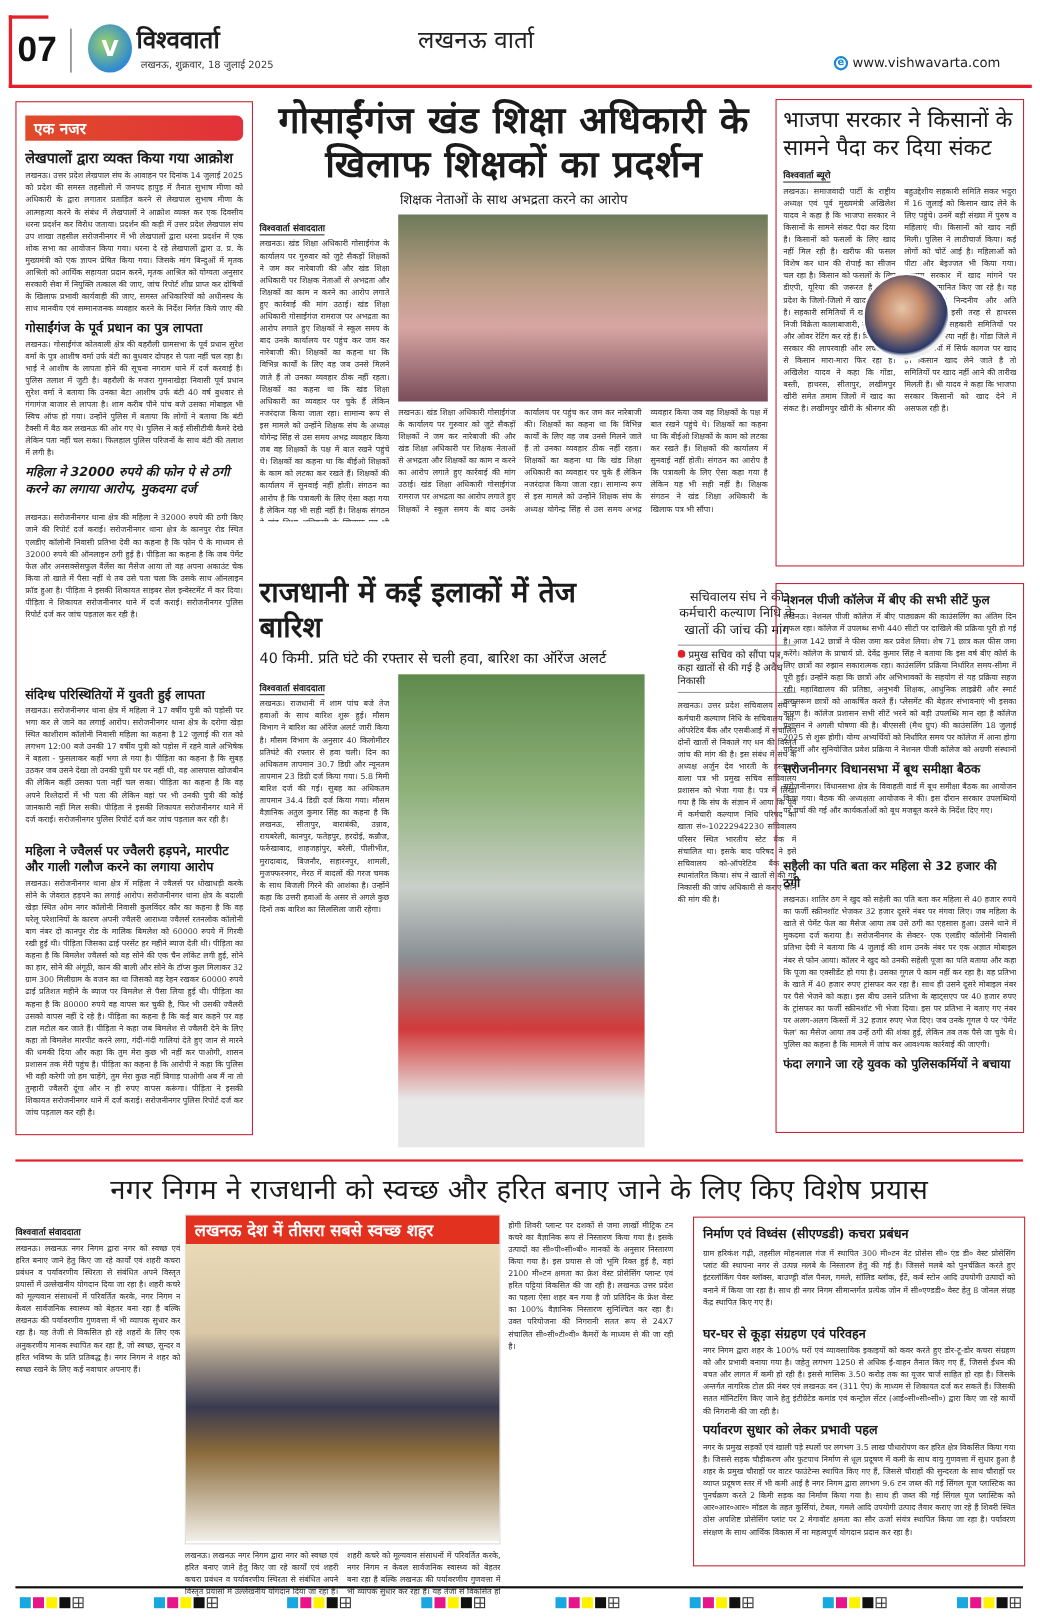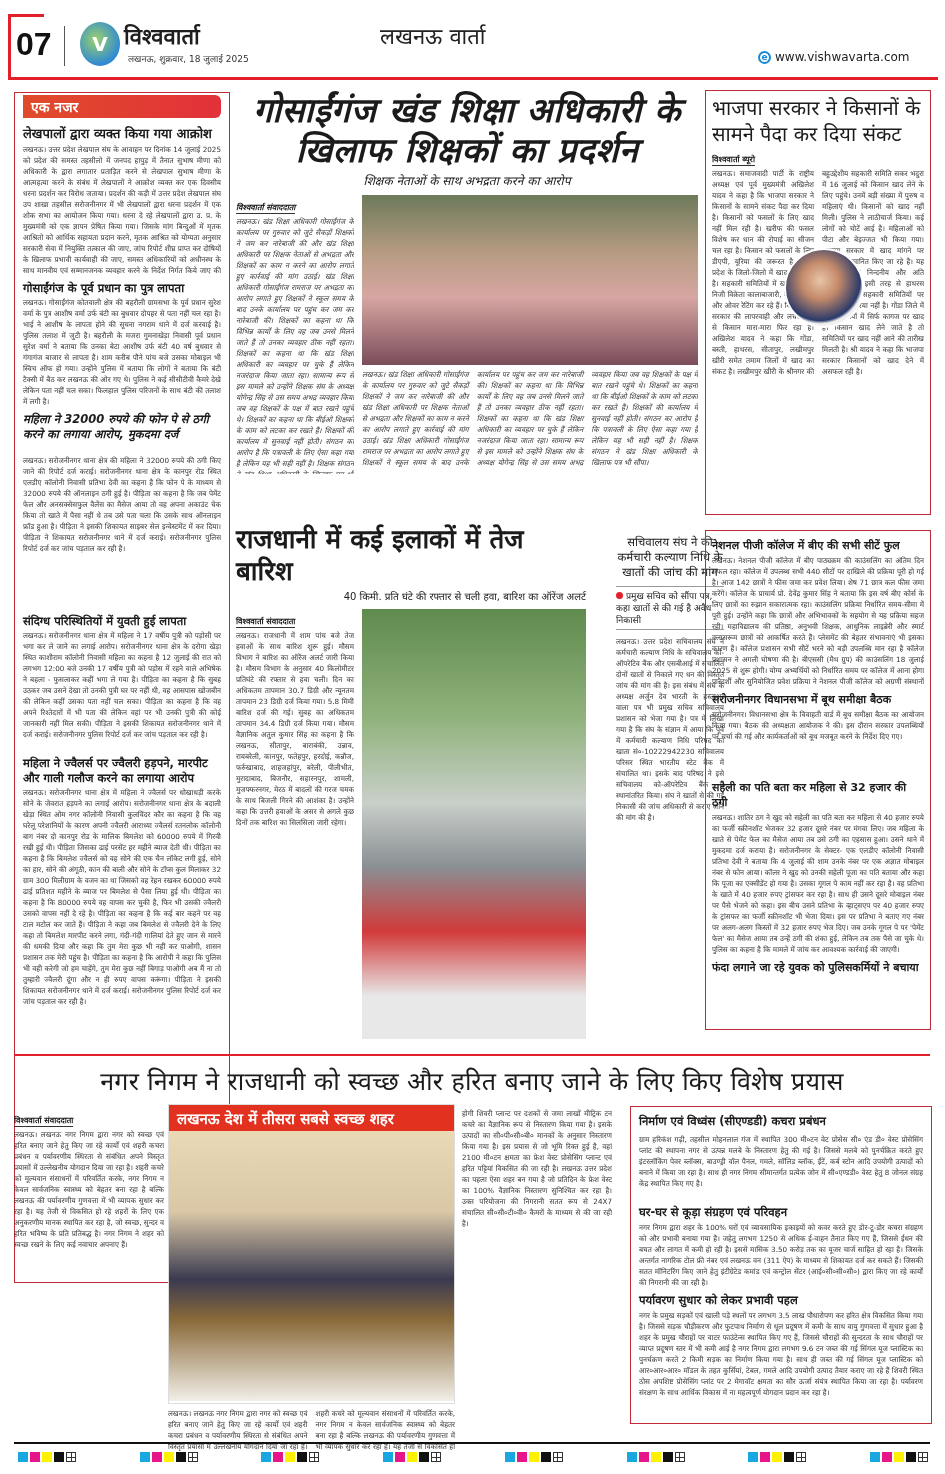--- a/index.html
+++ b/index.html
@@ -36,21 +36,21 @@
 <div class="abs pg-div"></div>
 <div class="abs logo">V</div>
 <div class="abs brand">विश्ववार्ता</div>
 <div class="abs brand-sub">लखनऊ,   शुक्रवार, 18 जुलाई 2025</div>
 <div class="abs section">लखनऊ वार्ता</div>
 <div class="abs website">
   <span class="ie">e</span>
   <span>www.vishwavarta.com</span>
 </div>
 
-<div class="abs box" style="left:14px; top:92px; width:216px; height:1191px; padding:2px 8px; overflow:hidden;">
+<div class="abs box" style="left:14px; top:92px; width:216px; height:940px; padding:12px 8px; overflow:hidden;">
   <div style="background:linear-gradient(90deg,#e04b2a,#e2313a); color:#fff; font-weight:bold; font-size:14px; padding:2px 8px; border-radius:0 6px 6px 0; margin-bottom:6px;"><span>एक नजर</span></div>
   <div>
     <div class="hd" style="font-size:13px; margin-bottom:2px;">लेखपालों द्वारा व्यक्त किया गया आक्रोश</div>
     <div class="txt" style="height:132px; overflow:hidden;">लखनऊ। उत्तर प्रदेश लेखपाल संघ के आवाहन पर दिनांक 14 जुलाई 2025 को प्रदेश की समस्त तहसीलो में जनपद हापुड़ में तैनात सुभाष मीणा को अधिकारी के द्वारा लगातार प्रताड़ित करने से लेखपाल सुभाष मीणा के आत्महत्या करने के संबंध में लेखपालों ने आक्रोश व्यक्त कर एक दिवसीय धरना प्रदर्शन कर विरोध जताया। प्रदर्शन की कड़ी में उत्तर प्रदेश लेखपाल संघ उप शाखा तहसील सरोजनीनगर में भी लेखपालों द्वारा धरना प्रदर्शन में एक शोक सभा का आयोजन किया गया। धरना दे रहे लेखपालों द्वारा उ. प्र. के मुख्यमंत्री को एक ज्ञापन प्रेषित किया गया। जिसके मांग बिन्दुओं में मृतक आश्रितो को आर्थिक सहायता प्रदान करने, मृतक आश्रित को योग्यता अनुसार सरकारी सेवा में नियुक्ति तत्काल की जाए, जांच रिपोर्ट शीघ्र प्राप्त कर दोषियों के खिलाफ प्रभावी कार्यवाही की जाए, समस्त अधिकारियों को अधीनस्थ के साथ मानवीय एवं सम्मानजनक व्यवहार करने के निर्देश निर्गत किये जाए की मांग की गई।</div>
   </div>
   <div style="margin-top:4px;">
     <div class="hd" style="font-size:11.5px; margin-bottom:2px;">गोसाईंगंज के पूर्व प्रधान का पुत्र लापता</div>
     <div class="txt" style="height:110px; overflow:hidden;">लखनऊ। गोसाईंगंज कोतवाली क्षेत्र की बहरौली ग्रामसभा के पूर्व प्रधान सुरेश वर्मा के पुत्र आशीष वर्मा उर्फ बंटी का बुधवार दोपहर से पता नहीं चल रहा है। भाई ने आशीष के लापता होने की सूचना नगराम थाने में दर्ज करवाई है। पुलिस तलाश में जुटी है। बहरौली के मजरा गुमनाखेड़ा निवासी पूर्व प्रधान सुरेश वर्मा ने बताया कि उनका बेटा आशीष उर्फ बंटी 40 वर्ष बुधवार से गंगागंज बाजार से लापता है। शाम करीब पौने पांच बजे उसका मोबाइल भी स्विच ऑफ हो गया। उन्होंने पुलिस में बताया कि लोगों ने बताया कि बंटी टैक्सी में बैठ कर लखनऊ की ओर गए थे। पुलिस ने कई सीसीटीवी कैमरे देखे लेकिन पता नहीं चल सका। फिलहाल पुलिस परिजनों के साथ बंटी की तलाश में लगी है।</div>
   </div>
   <div style="margin-top:4px;">
@@ -60,21 +60,21 @@
   <div style="margin-top:4px;">
     <div class="hd" style="font-size:11.5px; margin-bottom:2px;">संदिग्ध परिस्थितियों में युवती हुई लापता</div>
     <div class="txt" style="height:121px; overflow:hidden;">लखनऊ। सरोजनीनगर थाना क्षेत्र में महिला ने 17 वर्षीय पुत्री को पड़ोसी पर भगा कर ले जाने का लगाई आरोप। सरोजनीनगर थाना क्षेत्र के दरोगा खेड़ा स्थित काशीराम कॉलोनी निवासी महिला का कहना है 12 जुलाई की रात को लगभग 12:00 बजे उनकी 17 वर्षीय पुत्री को पड़ोस में रहने वाले अभिषेक ने बहला - फुसलाकर कहीं भगा ले गया है। पीड़िता का कहना है कि सुबह उठकर जब उसने देखा तो उनकी पुत्री घर पर नहीं थी, वह आसपास खोजबीन की लेकिन कहीं उसका पता नहीं चल सका। पीड़िता का कहना है कि वह अपने रिश्तेदारों में भी पता की लेकिन वहां पर भी उनकी पुत्री की कोई जानकारी नहीं मिल सकी। पीड़िता ने इसकी शिकायत सरोजनीनगर थाने में दर्ज कराई। सरोजनीनगर पुलिस रिपोर्ट दर्ज कर जांच पड़ताल कर रही है।</div>
   </div>
   <div style="margin-top:4px;">
     <div class="hd" style="font-size:11.5px; margin-bottom:2px;">महिला ने ज्वैलर्स पर ज्वैलरी हड़पने, मारपीट और गाली गलौज करने का लगाया आरोप</div>
     <div class="txt" style="height:250px; overflow:hidden;">लखनऊ। सरोजनीनगर थाना क्षेत्र में महिला ने ज्वैलर्स पर धोखाधड़ी करके सोने के जेवरात हड़पने का लगाई आरोप। सरोजनीनगर थाना क्षेत्र के बदाली खेड़ा स्थित ओम नगर कॉलोनी निवासी कुलविंदर कौर का कहना है कि वह घरेलू परेशानियों के कारण अपनी ज्वैलरी आराध्या ज्वैलर्स रतनलोक कॉलोनी बाग नंबर दो कानपुर रोड के मालिक बिमलेश को 60000 रुपये में गिरवी रखी हुई थी। पीड़िता जिसका ढाई परसेंट हर महीने ब्याज देती थी। पीड़िता का कहना है कि बिमलेश ज्वैलर्स को वह सोने की एक चैन लॉकेट लगी हुई, सोने का हार, सोने की अंगूठी, कान की बाली और सोने के टॉप्स कुल मिलाकर 32 ग्राम 300 मिलीग्राम के वजन का था जिसको वह रेहन रखकर 60000 रुपये ढाई प्रतिशत महीने के ब्याज पर बिमलेश से पैसा लिया हुई थी। पीड़िता का कहना है कि 80000 रुपये वह वापस कर चुकी है, फिर भी उसकी ज्वैलरी उसको वापस नहीं दे रहे है। पीड़िता का कहना है कि कई बार कहने पर वह टाल मटोल कर जाते हैं। पीड़िता ने कहा जब बिमलेश से ज्वैलरी देने के लिए कहा तो बिमलेश मारपीट करने लगा, गंदी-गंदी गालियां देते हुए जान से मारने की धमकी दिया और कहा कि तुम मेरा कुछ भी नहीं कर पाओगी, शासन प्रशासन तक मेरी पहुंच है। पीड़िता का कहना है कि आरोपी ने कहा कि पुलिस भी वही करेगी जो हम चाहेंगे, तुम मेरा कुछ नहीं बिगाड़ पाओगी अब मैं ना तो तुम्हारी ज्वैलरी दूंगा और न ही रुपए वापस करूंगा। पीड़िता ने इसकी शिकायत सरोजनीनगर थाने में दर्ज कराई। सरोजनीनगर पुलिस रिपोर्ट दर्ज कर जांच पड़ताल कर रही है।</div>
   </div>
 </div>
 
-<div class="abs" style="left:236px; top:90px; width:462px; height:430px;font-style:italic;">
+<div class="abs" style="left:236px; top:90px; width:462px; height:430px;">
   <div class="hd" style="font-size:34px; line-height:40px; text-align:center; letter-spacing:0.5px;">गोसाईंगंज खंड शिक्षा अधिकारी के खिलाफ शिक्षकों का प्रदर्शन</div>
   <div style="font-size:12px; text-align:center; margin-top:2px;">शिक्षक नेताओं के साथ अभद्रता करने का आरोप</div>
   <div style="display:flex; gap:8px; margin-top:6px;">
     <div style="width:118px;">
       <div class="byline">विश्ववार्ता संवाददाता</div>
       <div class="txt" style="height:258px; overflow:hidden;">लखनऊ। खंड शिक्षा अधिकारी गोसाईंगंज के कार्यालय पर गुरुवार को जुटे सैकड़ों शिक्षकों ने जम कर नारेबाजी की और खंड शिक्षा अधिकारी पर शिक्षक नेताओं से अभद्रता और शिक्षकों का काम न करने का आरोप लगाते हुए कार्रवाई की मांग उठाई। खंड शिक्षा अधिकारी गोसाईंगंज रामराज पर अभद्रता का आरोप लगाते हुए शिक्षकों ने स्कूल समय के बाद उनके कार्यालय पर पहुंच कर जम कर नारेबाजी की। शिक्षकों का कहना था कि विभिन्न कार्यों के लिए वह जब उनसे मिलने जाते हैं तो उनका व्यवहार ठीक नहीं रहता। शिक्षकों का कहना था कि खंड शिक्षा अधिकारी का व्यवहार पर चुके हैं लेकिन नजरंदाज किया जाता रहा। सामान्य रूप से इस मामले को उन्होंने शिक्षक संघ के अध्यक्ष योगेन्द्र सिंह से उस समय अभद्र व्यवहार किया जब वह शिक्षकों के पक्ष में बात रखने पहुंचे थे। शिक्षकों का कहना था कि बीईओ शिक्षकों के काम को लटका कर रखते हैं। शिक्षकों की कार्यालय में सुनवाई नहीं होती। संगठन का आरोप है कि पत्रावली के लिए ऐसा कहा गया है लेकिन यह भी सही नहीं है। शिक्षक संगठन ने खंड शिक्षा अधिकारी के खिलाफ पत्र भी सौंपा।</div>
     </div>
     <div style="flex:1;">
       <div class="photo" style="height:170px; width:100%; background:linear-gradient(180deg,#6d7a5a 0%, #b89c83 35%, #d7a6a3 60%, #7a4d5a 100%);"></div>
       <div class="cols3 txt" style="height:110px; overflow:hidden; margin-top:4px;">लखनऊ। खंड शिक्षा अधिकारी गोसाईंगंज के कार्यालय पर गुरुवार को जुटे सैकड़ों शिक्षकों ने जम कर नारेबाजी की और खंड शिक्षा अधिकारी पर शिक्षक नेताओं से अभद्रता और शिक्षकों का काम न करने का आरोप लगाते हुए कार्रवाई की मांग उठाई। खंड शिक्षा अधिकारी गोसाईंगंज रामराज पर अभद्रता का आरोप लगाते हुए शिक्षकों ने स्कूल समय के बाद उनके कार्यालय पर पहुंच कर जम कर नारेबाजी की। शिक्षकों का कहना था कि विभिन्न कार्यों के लिए वह जब उनसे मिलने जाते हैं तो उनका व्यवहार ठीक नहीं रहता। शिक्षकों का कहना था कि खंड शिक्षा अधिकारी का व्यवहार पर चुके हैं लेकिन नजरंदाज किया जाता रहा। सामान्य रूप से इस मामले को उन्होंने शिक्षक संघ के अध्यक्ष योगेन्द्र सिंह से उस समय अभद्र व्यवहार किया जब वह शिक्षकों के पक्ष में बात रखने पहुंचे थे। शिक्षकों का कहना था कि बीईओ शिक्षकों के काम को लटका कर रखते हैं। शिक्षकों की कार्यालय में सुनवाई नहीं होती। संगठन का आरोप है कि पत्रावली के लिए ऐसा कहा गया है लेकिन यह भी सही नहीं है। शिक्षक संगठन ने खंड शिक्षा अधिकारी के खिलाफ पत्र भी सौंपा।</div>
@@ -86,21 +86,21 @@
   <div class="hd" style="font-size:20px; line-height:26px; font-weight:normal;">भाजपा सरकार ने किसानों के सामने पैदा कर दिया संकट</div>
   <div class="byline" style="margin-top:4px;">विश्ववार्ता ब्यूरो</div>
   <div style="position:relative;">
     <div class="cols2 txt" style="height:345px; overflow:hidden;">लखनऊ। समाजवादी पार्टी के राष्ट्रीय अध्यक्ष एवं पूर्व मुख्यमंत्री अखिलेश यादव ने कहा है कि भाजपा सरकार ने किसानों के सामने संकट पैदा कर दिया है। किसानों को फसलों के लिए खाद नहीं मिल रही है। खरीफ की फसल विशेष कर धान की रोपाई का सीजन चल रहा है। किसान को फसलों के लिए डीएपी, यूरिया की जरूरत है लेकिन प्रदेश के जिलो-जिलो में खाद का संकट है। सहकारी समितियों में खाद नहीं है। निजी विक्रेता कालाबाजारी, मुनाफाखोरी और ओवर रेटिंग कर रहे हैं। विभाग और सरकार की लापरवाही और लचर रवैये से किसान मारा-मारा फिर रहा है। अखिलेश यादव ने कहा कि गोंडा, बस्ती, हाथरस, सीतापुर, लखीमपुर खीरी समेत तमाम जिलों में खाद का संकट है। लखीमपुर खीरी के श्रीनगर की बहुउद्देशीय सहकारी समिति सकर भदुरा में 16 जुलाई को किसान खाद लेने के लिए पहुंचे। उनमें बड़ी संख्या में पुरुष व महिलाएं थी। किसानों को खाद नहीं मिली। पुलिस ने लाठीचार्ज किया। कई लोगों को चोटें आई है। महिलाओं को पीटा और बेइज्जत भी किया गया। भाजपा सरकार में खाद मांगने पर किसान अपमानित किए जा रहे है। यह शर्मनाक, घोर निन्दनीय और अति दुर्भाग्यपूर्ण है। इसी तरह से हाथरस जिले में कई सहकारी समितियों पर डीएपी और यूरिया नहीं है। गोंडा जिले में कई समितियों में सिर्फ कागज पर खाद है। किसान खाद लेने जाते है तो समितियों पर खाद नहीं आने की तारीख मिलती है। श्री यादव ने कहा कि भाजपा सरकार किसानों को खाद देने में असफल रही है।</div>
     <div style="position:absolute; left:72px; top:80px; width:80px; height:80px; border-radius:50%; background:radial-gradient(circle at 45% 40%, #e8c4a8 0%, #c48a6a 30%, #2a3a6a 65%, #f0f0f0 70%); border:2px solid #fff;"></div>
   </div>
 </div>
 
 <div class="abs" style="left:236px; top:523px; width:350px; height:500px;">
   <div class="hd" style="font-size:26px; line-height:32px;">राजधानी में कई इलाकों में तेज बारिश</div>
-  <div style="font-size:10px; margin-top:2px;text-align:right;">40 किमी. प्रति घंटे की रफ्तार से चली हवा, बारिश का ऑरेंज अलर्ट</div>
+  <div style="font-size:13px; margin-top:2px;">40 किमी. प्रति घंटे की रफ्तार से चली हवा, बारिश का ऑरेंज अलर्ट</div>
   <div style="display:flex; gap:8px; margin-top:6px;">
     <div style="width:118px;">
       <div class="byline">विश्ववार्ता संवाददाता</div>
       <div class="txt" style="height:410px; overflow:hidden;">लखनऊ। राजधानी में शाम पांच बजे तेज हवाओं के साथ बारिश शुरू हुई। मौसम विभाग ने बारिश का ऑरेंज अलर्ट जारी किया है। मौसम विभाग के अनुसार 40 किलोमीटर प्रतिघंटे की रफ्तार से हवा चली। दिन का अधिकतम तापमान 30.7 डिग्री और न्यूनतम तापमान 23 डिग्री दर्ज किया गया। 5.8 मिमी बारिश दर्ज की गई। सुबह का अधिकतम तापमान 34.4 डिग्री दर्ज किया गया। मौसम वैज्ञानिक अतुल कुमार सिंह का कहना है कि लखनऊ, सीतापुर, बाराबंकी, उन्नाव, रायबरेली, कानपुर, फतेहपुर, हरदोई, कन्नौज, फर्रुखाबाद, शाहजहांपुर, बरेली, पीलीभीत, मुरादाबाद, बिजनौर, सहारनपुर, शामली, मुजफ्फरनगर, मेरठ में बादलों की गरज चमक के साथ बिजली गिरने की आशंका है। उन्होंने कहा कि उत्तरी हवाओं के असर से अगले कुछ दिनों तक बारिश का सिलसिला जारी रहेगा।</div>
     </div>
     <div style="flex:1; height:430px; background:linear-gradient(180deg,#5f8a4e 0%,#8fb27a 25%,#c9cfc9 45%,#8a8f94 60%,#d23a3a 75%,#e8e8e8 90%);"></div>
   </div>
 </div>
 
 <div class="abs" style="left:616px; top:535px; width:108px; height:500px; overflow:hidden;">

